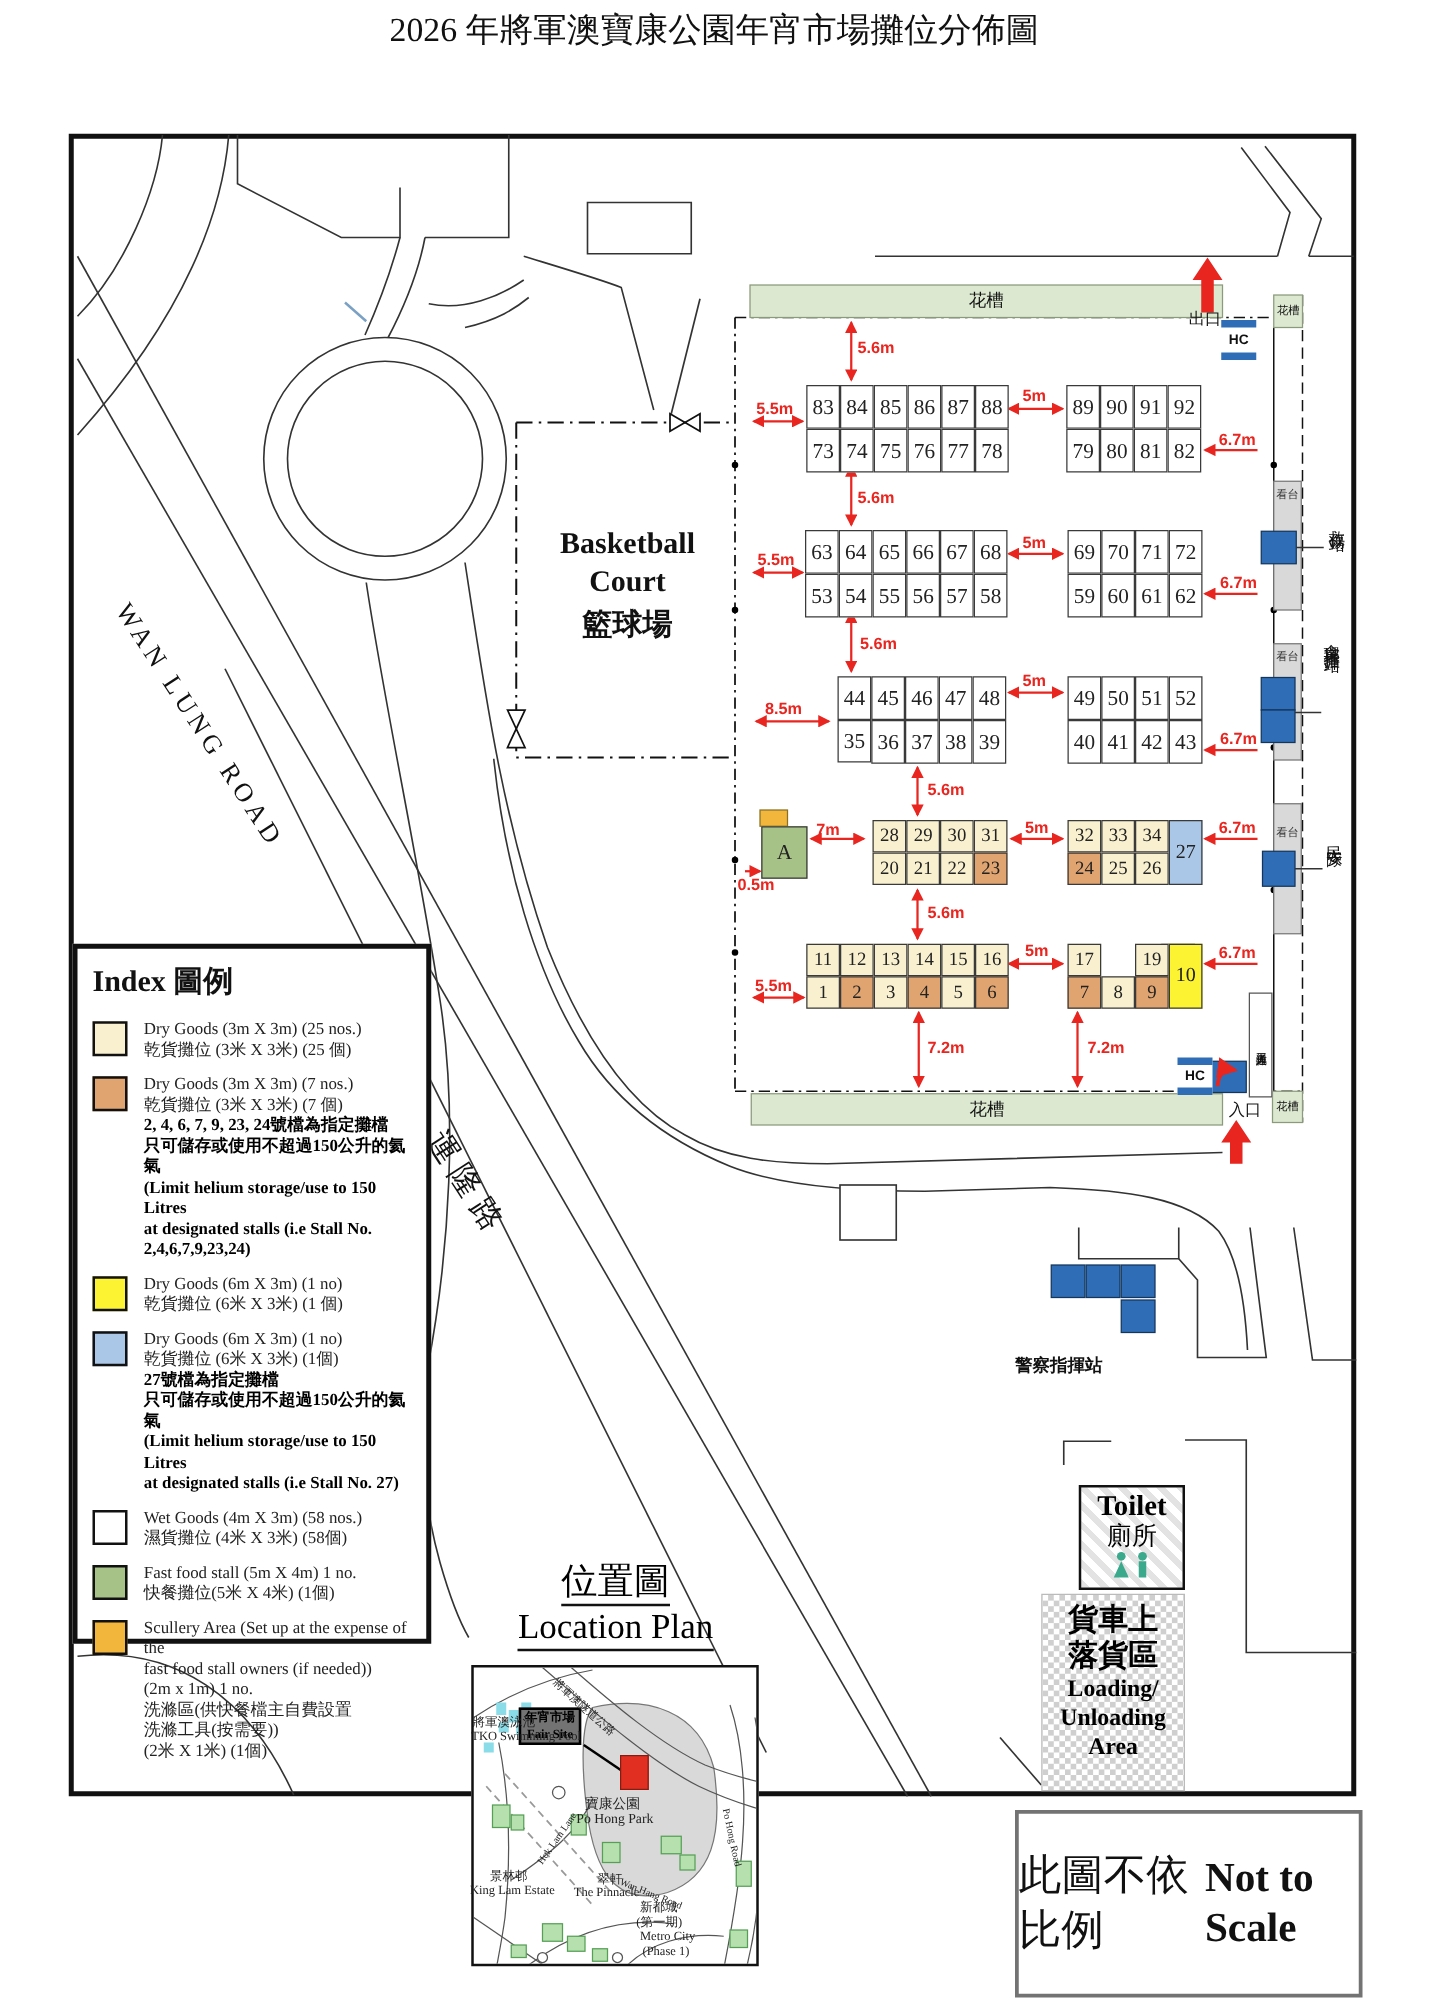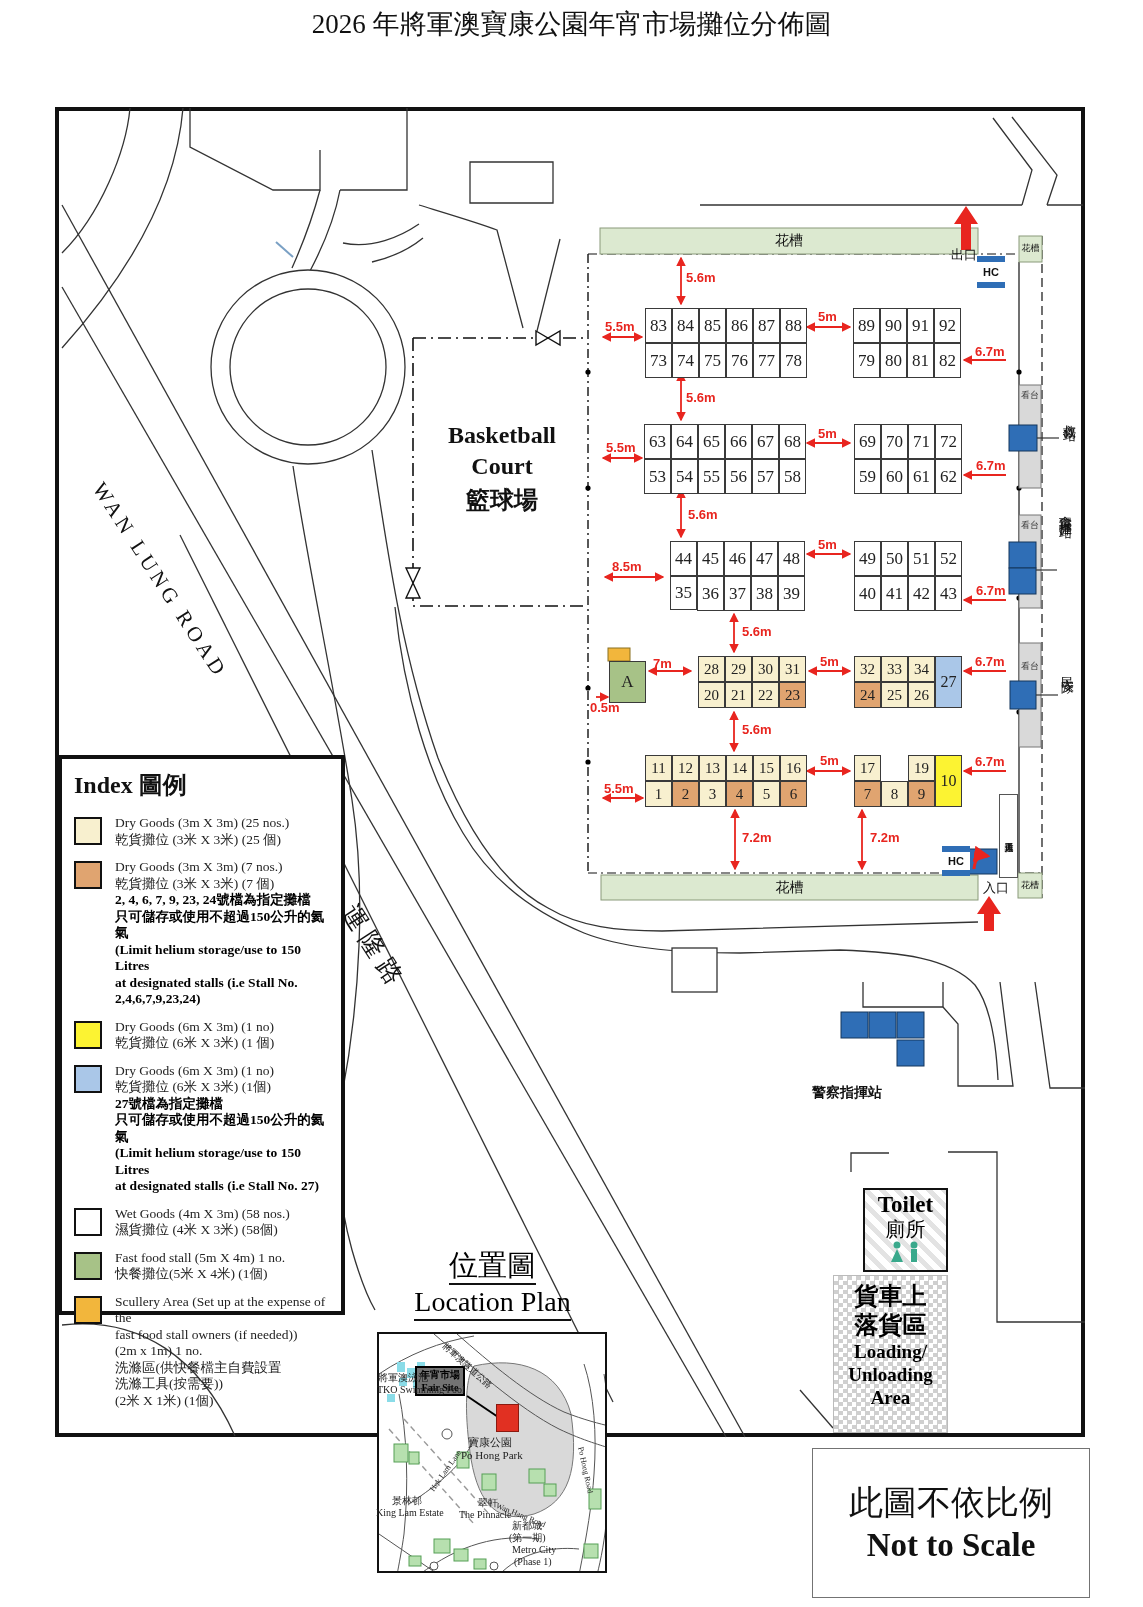--- a/index.html
+++ b/index.html
@@ -54,22 +54,22 @@
           background:repeating-linear-gradient(45deg,#e3e3e3 0 5px,#fff 5px 11px);text-align:center;}
   #toilet .e{font-size:23px;font-weight:bold;line-height:26px;margin-top:2px;}
   #toilet .z{font-size:20px;line-height:22px;}
   
   #loading{position:absolute;left:833px;top:1275px;width:115px;height:158px;box-sizing:border-box;z-index:2;text-align:center;
            background:repeating-conic-gradient(#cfcfcf 0% 25%, #ffffff 0% 50%) 0 0/9px 9px;border:1px solid #bbb;}
   #loading .z{font-size:24px;font-weight:bold;line-height:29px;}
   #loading .e{font-size:19px;font-weight:bold;line-height:23px;}
   #loading .pad{height:6px;}
   
-  #ntscale{position:absolute;left:812px;top:1448px;width:278px;height:150px;border:1px solid #737373;box-sizing:border-box;background:#fff;z-index:3;
-           display:flex;flex-direction:column;align-items:center;justify-content:center;}
+  #ntscale{position:absolute;left:812px;top:1448px;width:278px;height:150px;border:3px solid #737373;box-sizing:border-box;background:#fff;z-index:3;
+           display:flex;flex-direction:row;align-items:center;justify-content:center;}
   #ntscale .z{font-size:34px;color:#111;line-height:44px;}
   #ntscale .e{font-size:33px;font-weight:bold;color:#111;line-height:40px;}
   
   #lp-title{position:absolute;left:375px;top:1247px;width:235px;text-align:center;z-index:2;}
   #lp-title .z{font-size:29px;border-bottom:2px solid #111;display:inline-block;line-height:36px;}
   #lp-title .e{font-size:28px;border-bottom:2px solid #111;display:inline-block;line-height:34px;}
   #inset{position:absolute;left:377px;top:1332px;width:230px;height:241px;border:2px solid #111;box-sizing:border-box;background:#fff;overflow:hidden;z-index:3;}
   .ins-lbl{position:absolute;font-size:10px;color:#222;z-index:4;white-space:nowrap;font-family:"Liberation Serif",serif;}
   #callout{position:absolute;left:415px;top:1366px;width:50px;height:30px;background:#737373;border:2px solid #000;box-sizing:border-box;
            z-index:4;text-align:center;line-height:13px;}

